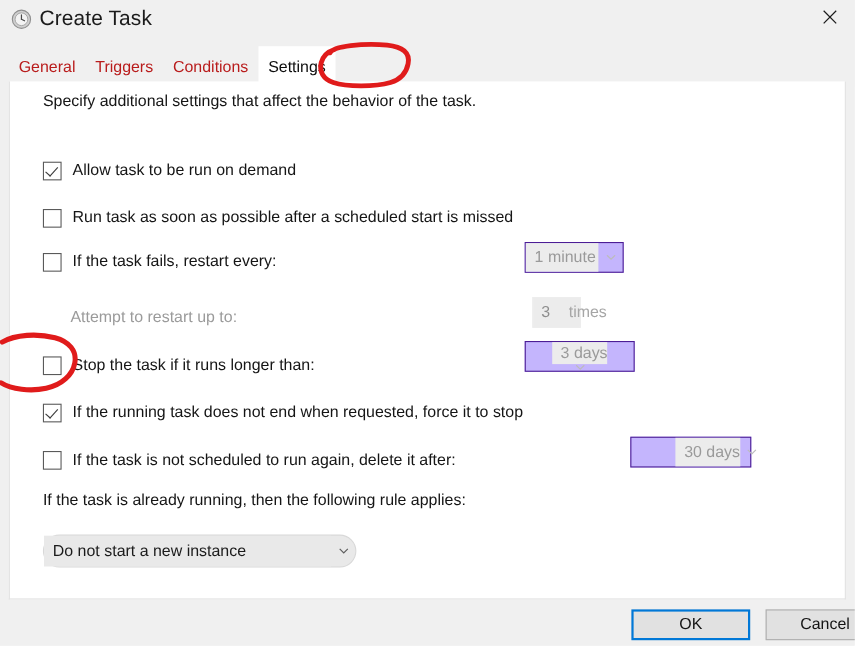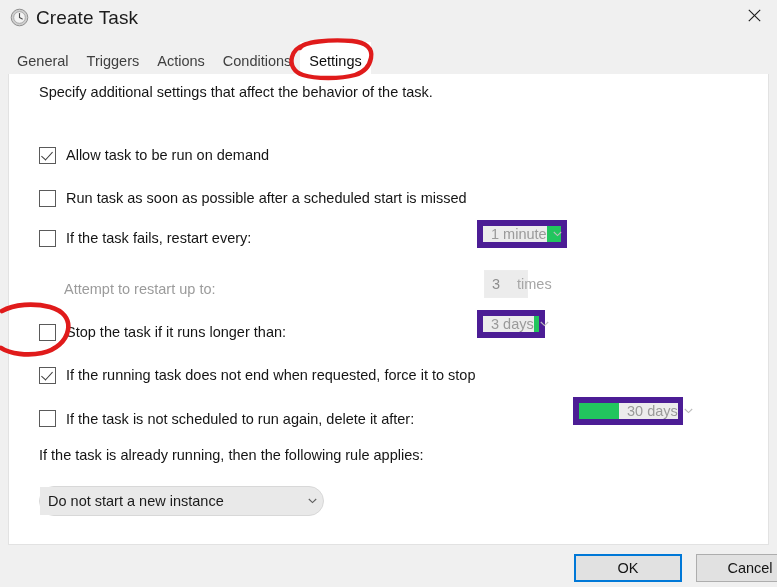--- a/index.html
+++ b/index.html
@@ -65,21 +65,21 @@
     left: 8px; top: 5px;
     height: 37px;
     display: flex;
     align-items: stretch;
   }
   .tab {
     display: flex;
     align-items: center;
     padding: 0 9px;
     font-size: 14.5px;
-    color: #404040;
+    color: #b91c1c;
     background: transparent;
     border: none;
     cursor: default;
     white-space: nowrap;
     position: relative;
     top: 0;
   }
   .tab.active {
     background: #ffffff;
     color: #0d0d0d;
@@ -150,22 +150,22 @@
     color: #9b9b9b;
   }
   .row.indented {
     left: 39px;
   }
 
   
   .combo {
     position: absolute;
     box-sizing: border-box;
-    border: 6px solid #4c1d95;
-    background: #22c55e;
+    border: 1px solid #4c1d95;
+    background: #c4b5fd;
     display: flex;
     align-items: center;
     cursor: default;
   }
   .combo .combo-text {
     background: #ececec;
     color: #9a9a9a;
     font-size: 14.5px;
     height: 100%;
     display: flex;
@@ -270,23 +270,20 @@
 
   <div id="tabstrip">
     <div id="tablist">
       <div class="tab">
           <span>General</span>
         </div>
       <div class="tab">
           <span>Triggers</span>
         </div>
       <div class="tab">
-          <span>Actions</span>
-        </div>
-      <div class="tab">
           <span>Conditions</span>
         </div>
       <div class="tab active">
           <span>Settings</span>
         </div>
     </div>
   </div>
 
   <div id="panel">
     <div class="panel-inner">
@@ -319,21 +316,21 @@
       <div class="row indented" style="top:205px;">
         <span class="row-label muted" style="margin-left:0;">Attempt to restart up to:</span>
       </div>
       <div class="numberbox" style="left:459px; top:196px; width:44px; height:28px;">3</div>
       <div class="unit-label" style="left:492px; top:202px;">times</div>
 
       <div class="row" style="top:248px;">
         <span class="checkbox"></span>
         <span class="row-label">Stop the task if it runs longer than:</span>
       </div>
-      <div class="combo" style="left:452px; top:236px; width:68px; height:28px;">
+      <div class="combo" style="left:452px; top:236px; width:100px; height:28px;flex-direction:column;">
         <span class="combo-text">3 days</span>
         <span class="combo-arrow">
           <svg width="9" height="6" viewBox="0 0 9 6">
               <path d="M0.8 1 L4.5 4.6 L8.2 1" fill="none" stroke="currentColor" stroke-width="1.1"></path>
             </svg>
         </span>
       </div>
 
       <div class="row" style="top:291px;">
         <span class="checkbox checked"></span>

